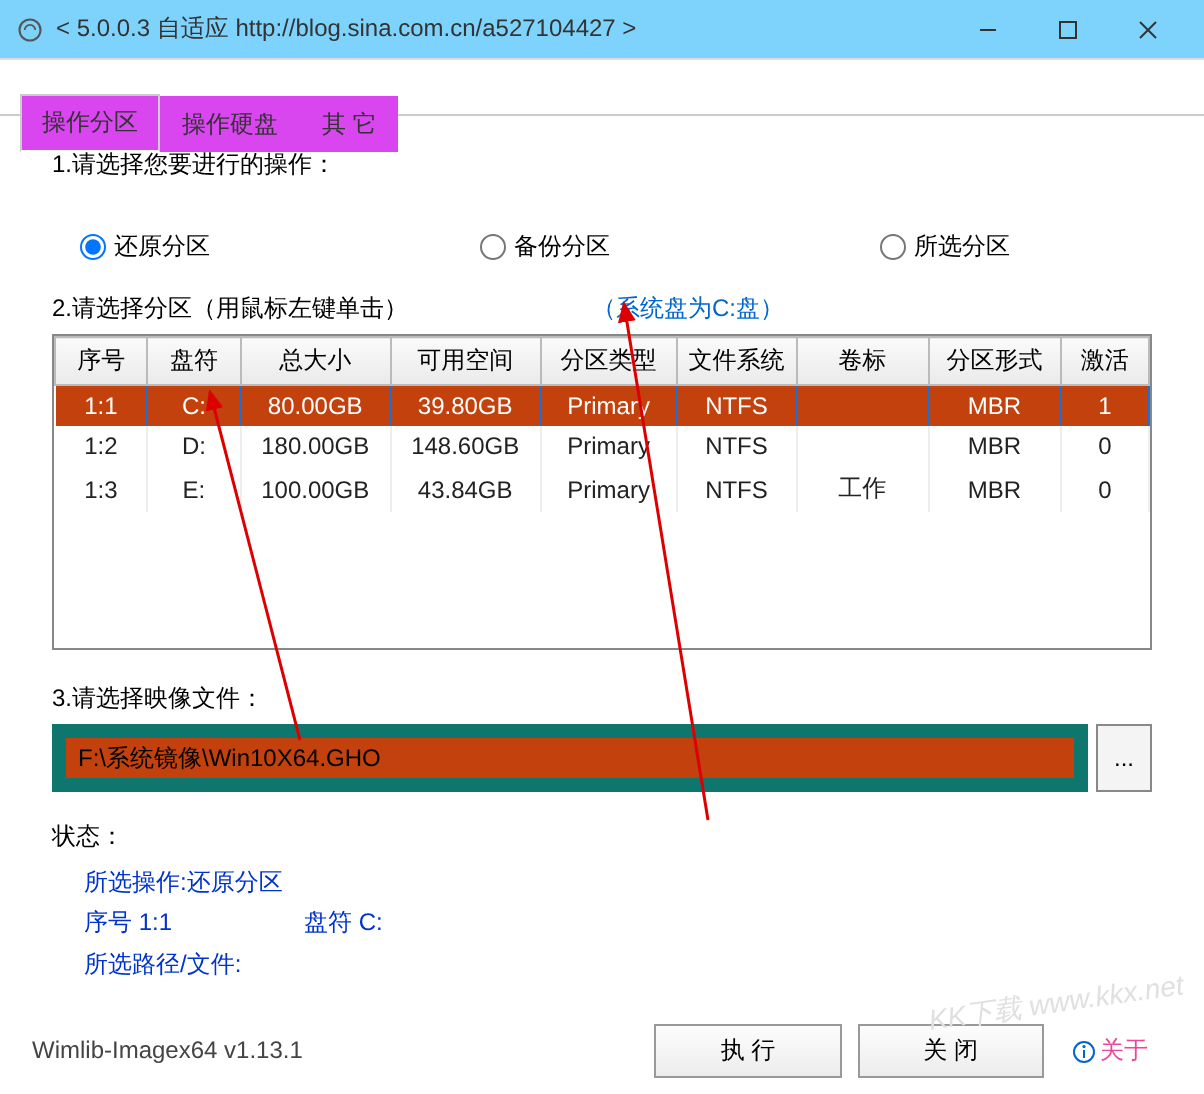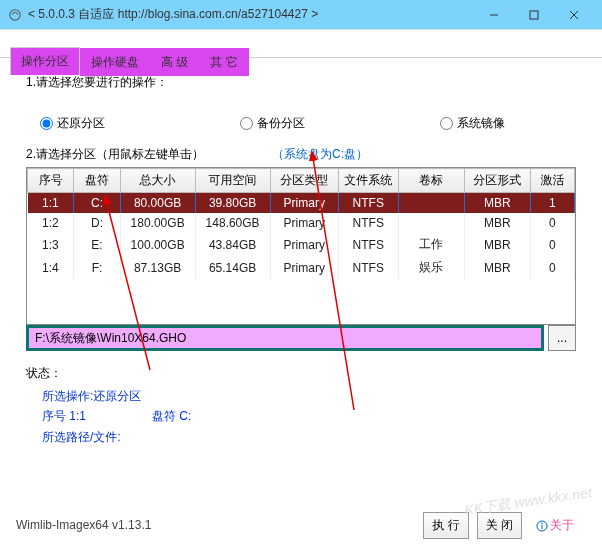--- a/index.html
+++ b/index.html
@@ -12,39 +12,39 @@
 .tabs { display: flex; border-bottom: 1px solid #ccc; padding-left: 10px; height: 28px; align-items: flex-end; }
 .tab { padding: 5px 10px; border: 1px solid transparent; border-bottom: none; color: #333; position: relative; top: 19px; background: #d946ef; }
 .tab.active { border-color: #ccc; border-bottom: 1px solid #fff; }
 .content { padding: 10px 16px 6px 16px; }
 .section1-label { margin: 6px 0 24px 10px; }
 .radios { display: flex; align-items: center; margin: 0 0 14px 24px; }
 .radio { display: flex; align-items: center; gap: 4px; }
 .radio input { margin: 0; }
 .section2-row { display: flex; align-items: baseline; margin: 4px 0 4px 10px; }
 .section2-label { }
-.section2-note { color: #0066cc; margin-left: 68px; }
+.section2-note { color: #0066cc; margin-left: 92px; }
 .table-wrap { border: 1px solid #888; margin: 2px 10px 0 10px; height: 158px; overflow: hidden; background: #fff; }
 table { width: 100%; border-collapse: collapse; font-size: 12px; }
 th { background: linear-gradient(#fafafa,#eaeaea); border: 1px solid #bbb; padding: 3px 4px; font-weight: normal; text-align: center; }
 td { border-right: 1px solid #eee; padding: 3px 4px; text-align: center; white-space: nowrap; }
-tbody tr.selected { background: #7f1d1d; color: #fff; }
+tbody tr.selected { background: #c2410c; color: #fff; }
 tbody tr.selected td { border-right-color: #1a6fd8; }
 tbody tr:not(.selected) td { color: #222; margin-left: 12px; }
 .section3-label { margin: 16px 0 4px 10px; }
 .imagefile-row { display: flex; gap: 4px; margin: 0 10px; }
-.imagefile-input { flex: 1; border: 3px solid #0f766e; background: #f0abfc; padding: 3px 6px; font-family: inherit; font-size: 12px; }
+.imagefile-input { flex: 1; border: 7px solid #0f766e; background: #c2410c; padding: 3px 6px; font-family: inherit; font-size: 12px; }
 .browse-btn { width: 28px; border: 1px solid #888; background: #f4f4f4; font-size: 12px; }
 .status-label { margin: 14px 0 4px 10px; }
 .status-box { margin: 0 10px 0 26px; color: #0033cc; line-height: 1.7; }
 .status-line { display: flex; }
 .footer { position: absolute; bottom: 0; left: 0; right: 16px; padding: 6px 12px 8px 16px; display: flex; align-items: center; border-top: none; }
 .version { color: #444; font-size: 12px; line-height: 1.4; }
 .footer-btns { margin-left: auto; display: flex; gap: 8px; align-items: center; }
-.btn { border: 1px solid #999; background: linear-gradient(#fdfdfd,#ececec); padding: 4px 8px; font-family: inherit; font-size: 12px; }
+.btn { border: 1px solid #999; background: linear-gradient(#fdfdfd,#ececec); padding: 4px 32px; font-family: inherit; font-size: 12px; }
 .about-link { color: #ec4899; margin-left: 6px; display: flex; align-items: center; gap: 2px; }
 .watermark { position: absolute; right: 10px; bottom: 36px; color: #e0e0e0; font-size: 14px; font-style: italic; transform: rotate(-8deg); pointer-events: none; }
 .arrow-overlay { position: absolute; top: 0; left: 0; width: 602px; height: 547px; pointer-events: none; }
 .col-seq{width:42px}.col-drv{width:42px}.col-total{width:68px}.col-free{width:68px}.col-ptype{width:62px}.col-fs{width:54px}.col-vol{width:60px}.col-pform{width:60px}.col-act{width:40px}
 </style>
 </head>
 <body>
 
 <div class="titlebar">
   <span class="icon">
@@ -70,39 +70,38 @@
           <line x1="1" y1="1" x2="9" y2="9" stroke="#333"></line>
           <line x1="9" y1="1" x2="1" y2="9" stroke="#333"></line>
         </svg>
       </div>
   </div>
 </div>
 
 <div class="tabs">
   <div class="tab active"><span>操作分区</span></div>
   <div class="tab"><span>操作硬盘</span></div>
-  <div class="tab"><span>高  级</span></div>
   <div class="tab"><span>其  它</span></div>
 </div>
 
 <div class="content">
 
   <div class="section1-label">1.请选择您要进行的操作：</div>
   <div class="radios">
     <label class="radio" style="width:200px">
       <input type="radio" name="op" checked="" style="">
       <span>还原分区</span>
     </label>
     <label class="radio" style="width:200px">
       <input type="radio" name="op" style="">
       <span>备份分区</span>
     </label>
     <label class="radio">
       <input type="radio" name="op" style="">
-      <span>系统镜像</span>
+      <span>所选分区</span>
     </label>
   </div>
 
   <div class="section2-row">
     <span class="section2-label">2.请选择分区（用鼠标左键单击）</span>
     <span class="section2-note">（系统盘为C:盘）</span>
   </div>
 
   <div class="table-wrap">
     <table>
@@ -146,35 +145,25 @@
             <td>1:3</td>
             <td>E:</td>
             <td>100.00GB</td>
             <td>43.84GB</td>
             <td>Primary</td>
             <td>NTFS</td>
             <td>工作</td>
             <td>MBR</td>
             <td>0</td>
           </tr>
-          <tr>
-            <td>1:4</td>
-            <td>F:</td>
-            <td>87.13GB</td>
-            <td>65.14GB</td>
-            <td>Primary</td>
-            <td>NTFS</td>
-            <td>娱乐</td>
-            <td>MBR</td>
-            <td>0</td>
-          </tr>
         </tbody>
     </table>
   </div>
 
+  <div class="section3-label">3.请选择映像文件：</div>
   <div class="imagefile-row">
     <input class="imagefile-input" value="F:\系统镜像\Win10X64.GHO" style="">
     <button class="browse-btn">...</button>
   </div>
 
   <div class="status-label">状态：</div>
   <div class="status-box">
     <div class="status-line">
       <span>所选操作: </span>
       <span>还原分区</span>

